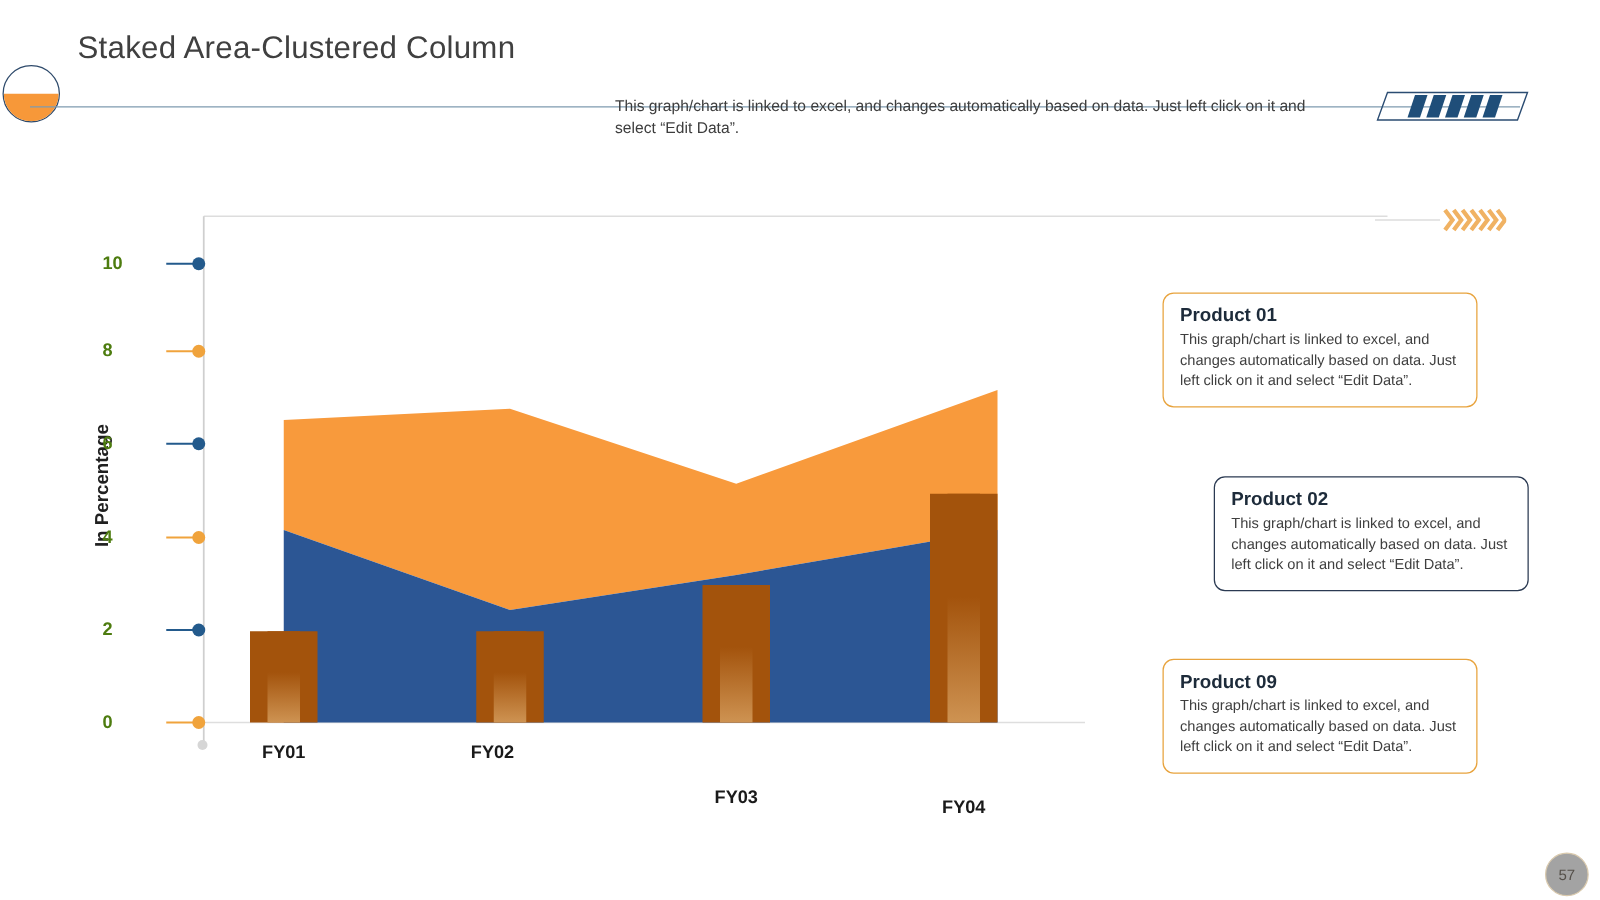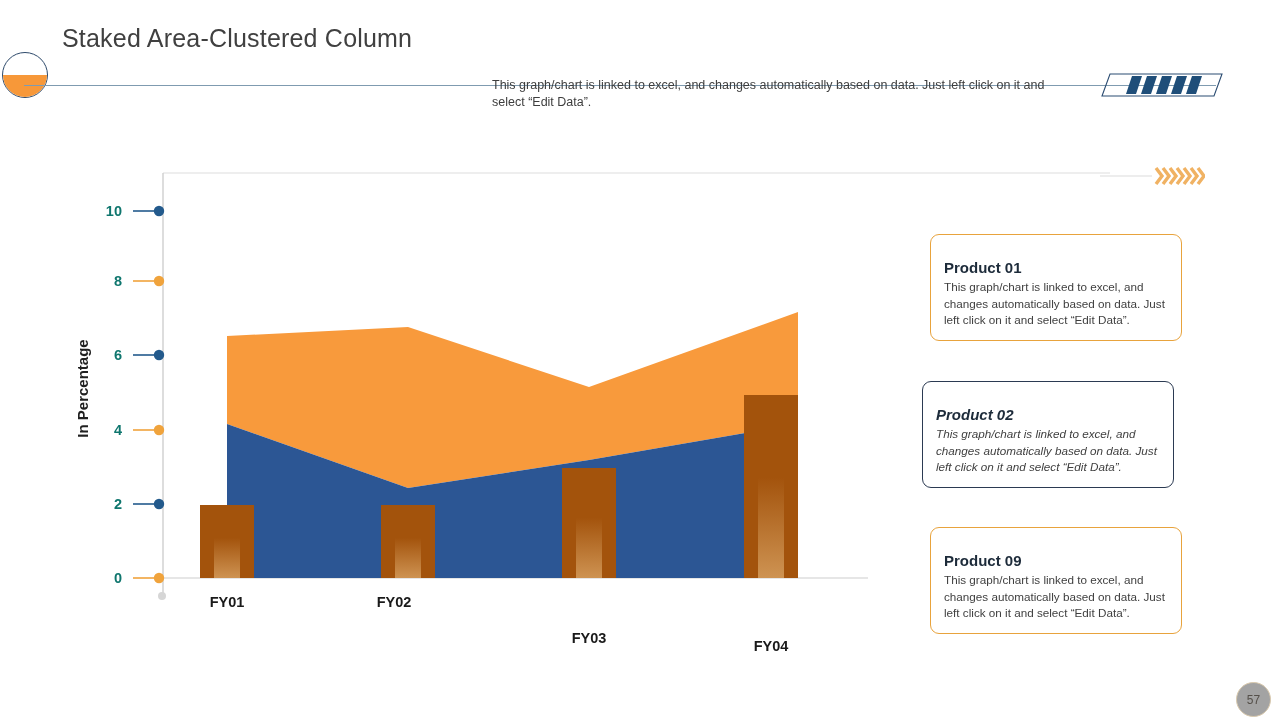--- a/index.html
+++ b/index.html
@@ -90,42 +90,41 @@
     text-align: center;
     transform: rotate(-90deg);
     transform-origin: center center;
     font-size: 15px;
     font-weight: bold;
     color: #202020;
   }
   .y-tick-label {
     position: absolute;
     width: 40px;
-    text-align: right;
     font-size: 14.5px;
     font-weight: bold;
-    color: #0f766e;
+    color: #4d7c0f;
   }
   .x-tick-label {
     position: absolute;
     width: 90px;
     text-align: center;
     font-size: 14.5px;
     font-weight: bold;
     color: #1a1a1a;
   }
 
   
   .card {
     position: absolute;
     width: 252px;
     border-radius: 9px;
     background: #ffffff;
     box-sizing: border-box;
-    padding: 24px 13px 11px 13px;
+    padding: 9px 13px 11px 13px;
   }
   .card.orange { border: 1.6px solid #e8a33d; }
   .card.navy   { border: 1.6px solid #2b3a52; }
   .card-title {
     font-size: 15px;
     font-weight: bold;
     color: #1d2b3a;
     margin-bottom: 3px;
   }
   .card-body {
@@ -281,21 +280,21 @@
   <div class="x-tick-label" style="left:349px; top:594px;">FY02</div>
   <div class="x-tick-label" style="left:544px; top:594px;margin-top:36px;">FY03</div>
   <div class="x-tick-label" style="left:726px; top:594px;margin-top:44px;">FY04</div>
 </div>
 
 <div class="card orange" style="left:930px; top:234px;">
   <div class="card-title">Product 01</div>
   <div class="card-body">This graph/chart is linked to excel, and changes automatically based on data. Just left click on it and select “Edit Data”.</div>
 </div>
 
-<div class="card navy" style="left:922px; top:381px;font-style:italic;">
+<div class="card navy" style="left:971px; top:381px;">
   <div class="card-title">Product 02</div>
   <div class="card-body">This graph/chart is linked to excel, and changes automatically based on data. Just left click on it and select “Edit Data”.</div>
 </div>
 
 <div class="card orange" style="left:930px; top:527px;">
   <div class="card-title">Product 09</div>
   <div class="card-body">This graph/chart is linked to excel, and changes automatically based on data. Just left click on it and select “Edit Data”.</div>
 </div>
 
 <div class="page-badge">57</div>

